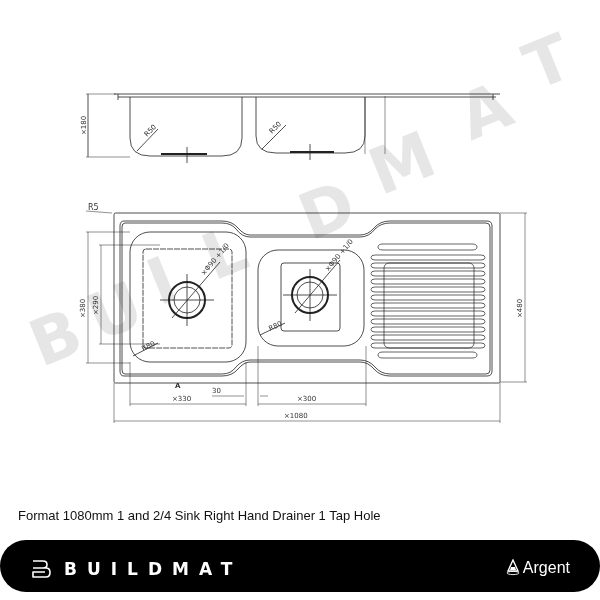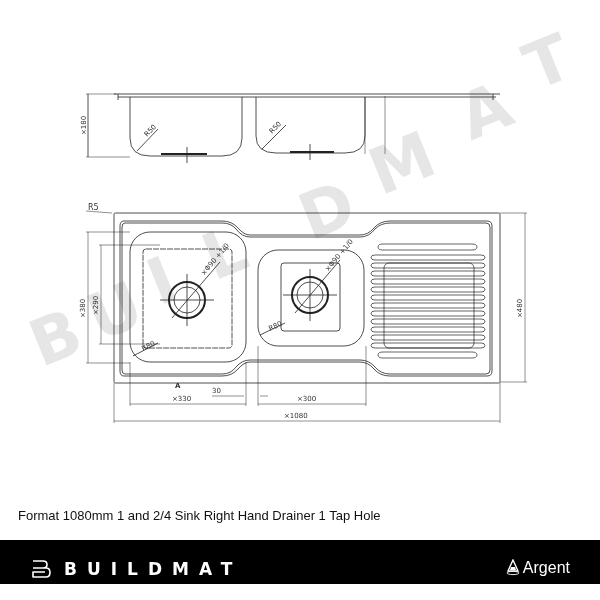--- a/index.html
+++ b/index.html
@@ -1,20 +1,20 @@
 <!DOCTYPE html>
 <html><head>
 <meta charset="utf-8">
 <style>
   html, body { margin: 0; padding: 0; }
   body { width: 600px; height: 600px; background: #ffffff; position: relative; overflow: hidden; font-family: "DejaVu Sans", sans-serif; }
   .drawing { position: absolute; left: 0; top: 0; width: 600px; height: 500px; }
   .drawing svg { display: block; }
   .caption { position: absolute; left: 18px; top: 508px; font-family: "Liberation Sans", sans-serif; font-size: 13px; color: #111; letter-spacing: 0; }
-  .footer { position: absolute; left: 0; top: 540px; width: 600px; height: 44px; background: #000; }
+  .footer { position: absolute; left: 0; top: 540px; width: 600px; height: 52px; background: #000; border-radius: 30px; }
   .brand { position: absolute; left: 30px; top: 18px; display: flex; align-items: center; }
   .brand-text { color: #fff; font-family: "DejaVu Sans", sans-serif; font-weight: bold; font-size: 17px; letter-spacing: 10px; margin-left: 12px; }
   .partner { position: absolute; right: 30px; top: 19px; display: flex; align-items: center; }
   .partner-text { color: #fff; font-family: "Liberation Sans", sans-serif; font-size: 16px; margin-left: 2px; }
   .dim { font-family: "DejaVu Sans", sans-serif; font-size: 7px; fill: #333; }
   .wm { font-family: "DejaVu Sans", sans-serif; font-weight: bold; font-size: 64px; fill: #e6e6e6; }
 </style>
 </head>
 <body>
 

